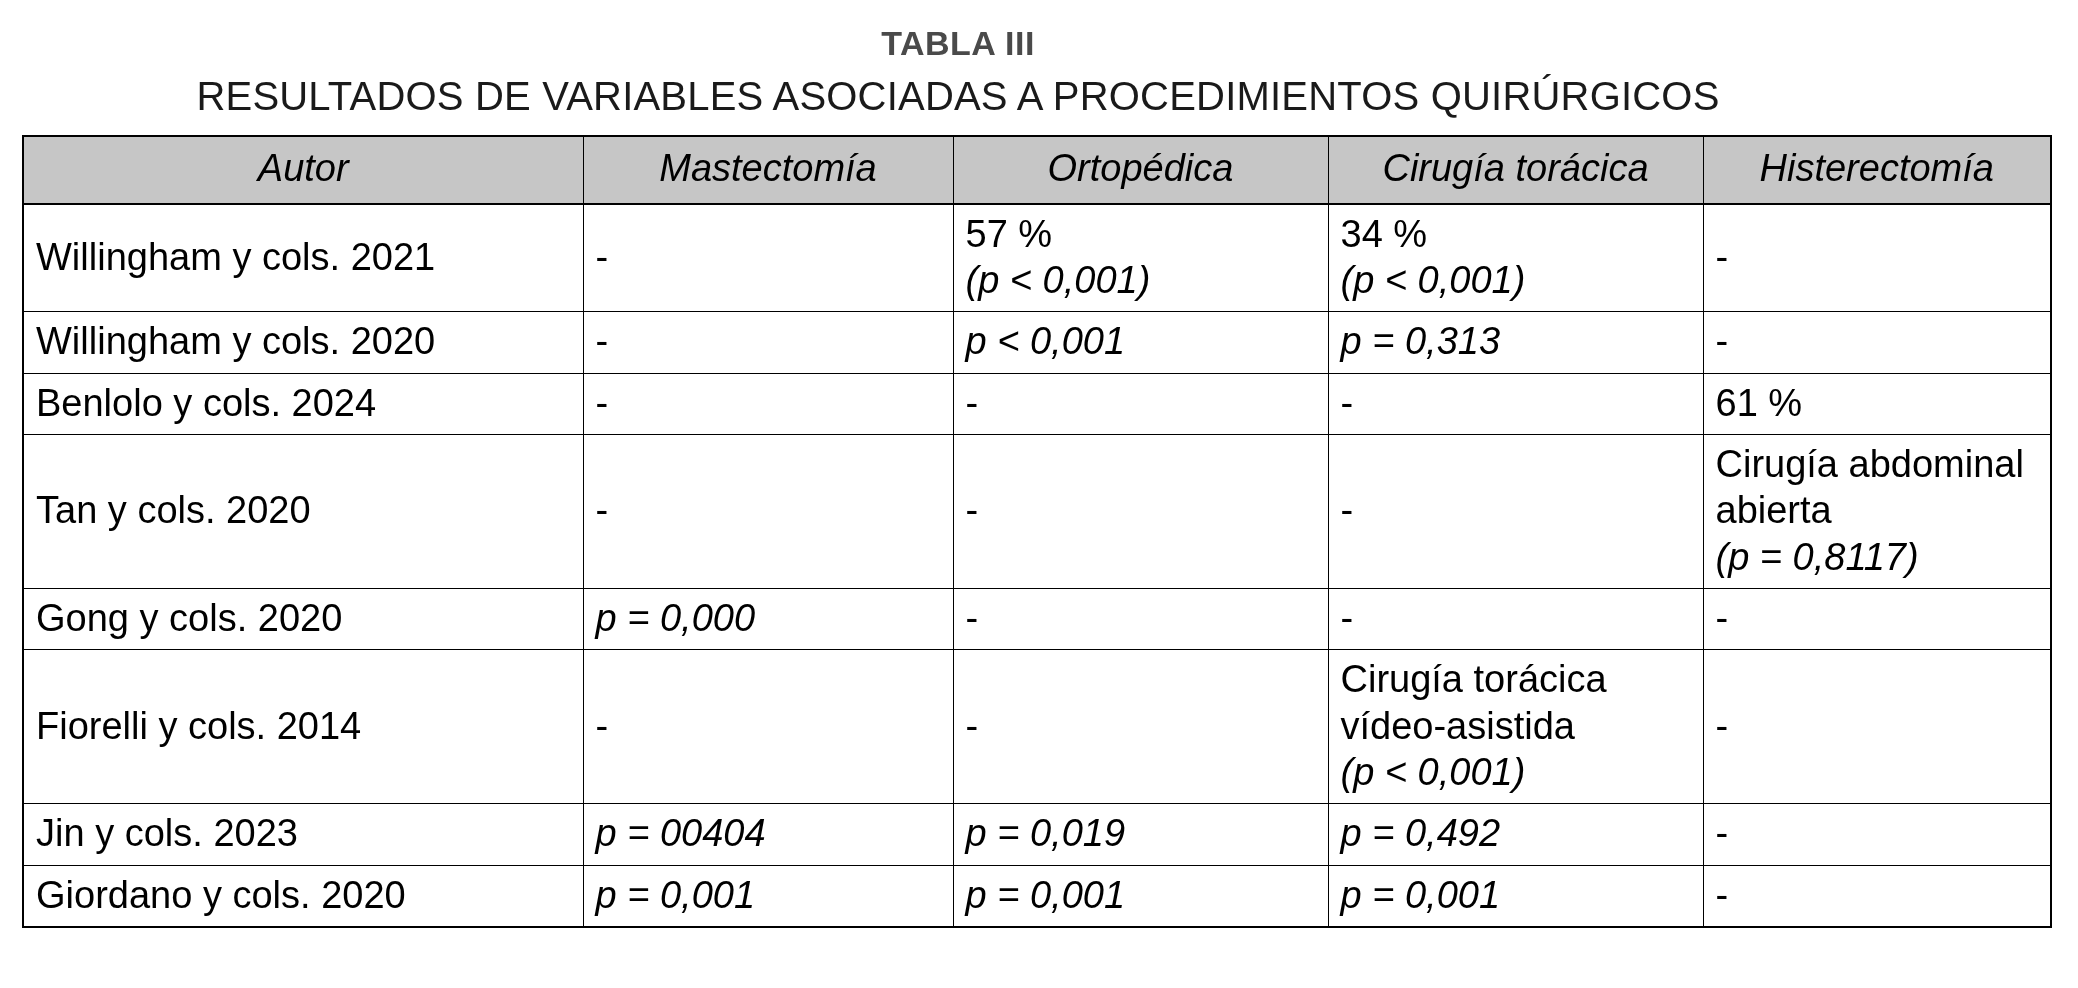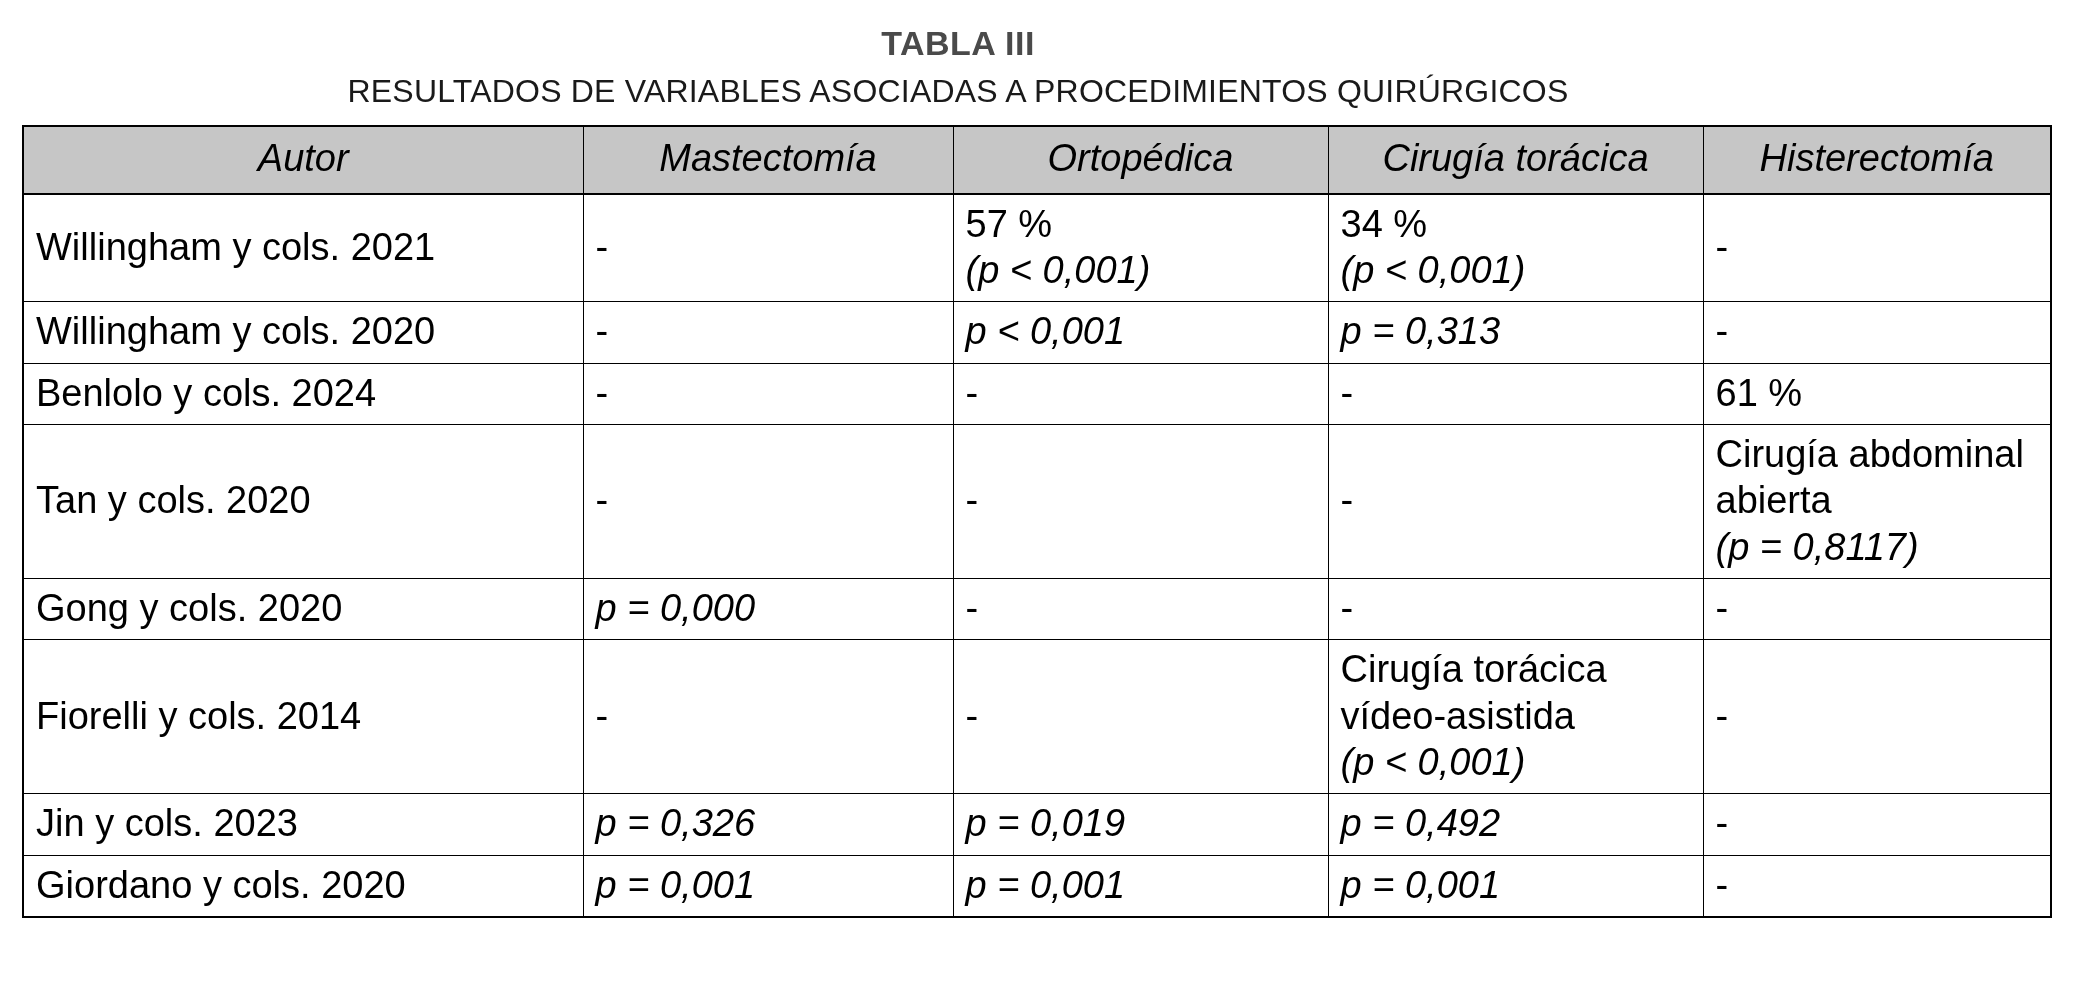--- a/index.html
+++ b/index.html
@@ -24,21 +24,21 @@
   }
   .table-number {
     font-size: 34px;
     font-weight: bold;
     color: #4a4a4a;
     letter-spacing: 0.5px;
     line-height: 1.25;
     margin-bottom: 6px;
   }
   .table-caption {
-    font-size: 32px;
+    font-size: 40px;
     font-weight: normal;
     color: #1a1a1a;
     letter-spacing: 0.2px;
     line-height: 1.25;
     margin-bottom: 14px;
   }
   table.results {
     border-collapse: collapse;
     width: 2028px;
     table-layout: fixed;
@@ -196,21 +196,21 @@
             <span class="line">Cirugía torácica vídeo-asistida</span>
             <span class="line ital">(p &lt; 0,001)</span>
           </td>
           <td>
             <span class="line">-</span>
           </td>
         </tr>
         <tr>
           <td>Jin y cols. 2023</td>
           <td>
-            <span class="line ital">p = 0,326</span>
+            <span class="line ital">p = 00404</span>
           </td>
           <td>
             <span class="line ital">p = 0,019</span>
           </td>
           <td>
             <span class="line ital">p = 0,492</span>
           </td>
           <td>
             <span class="line">-</span>
           </td>

